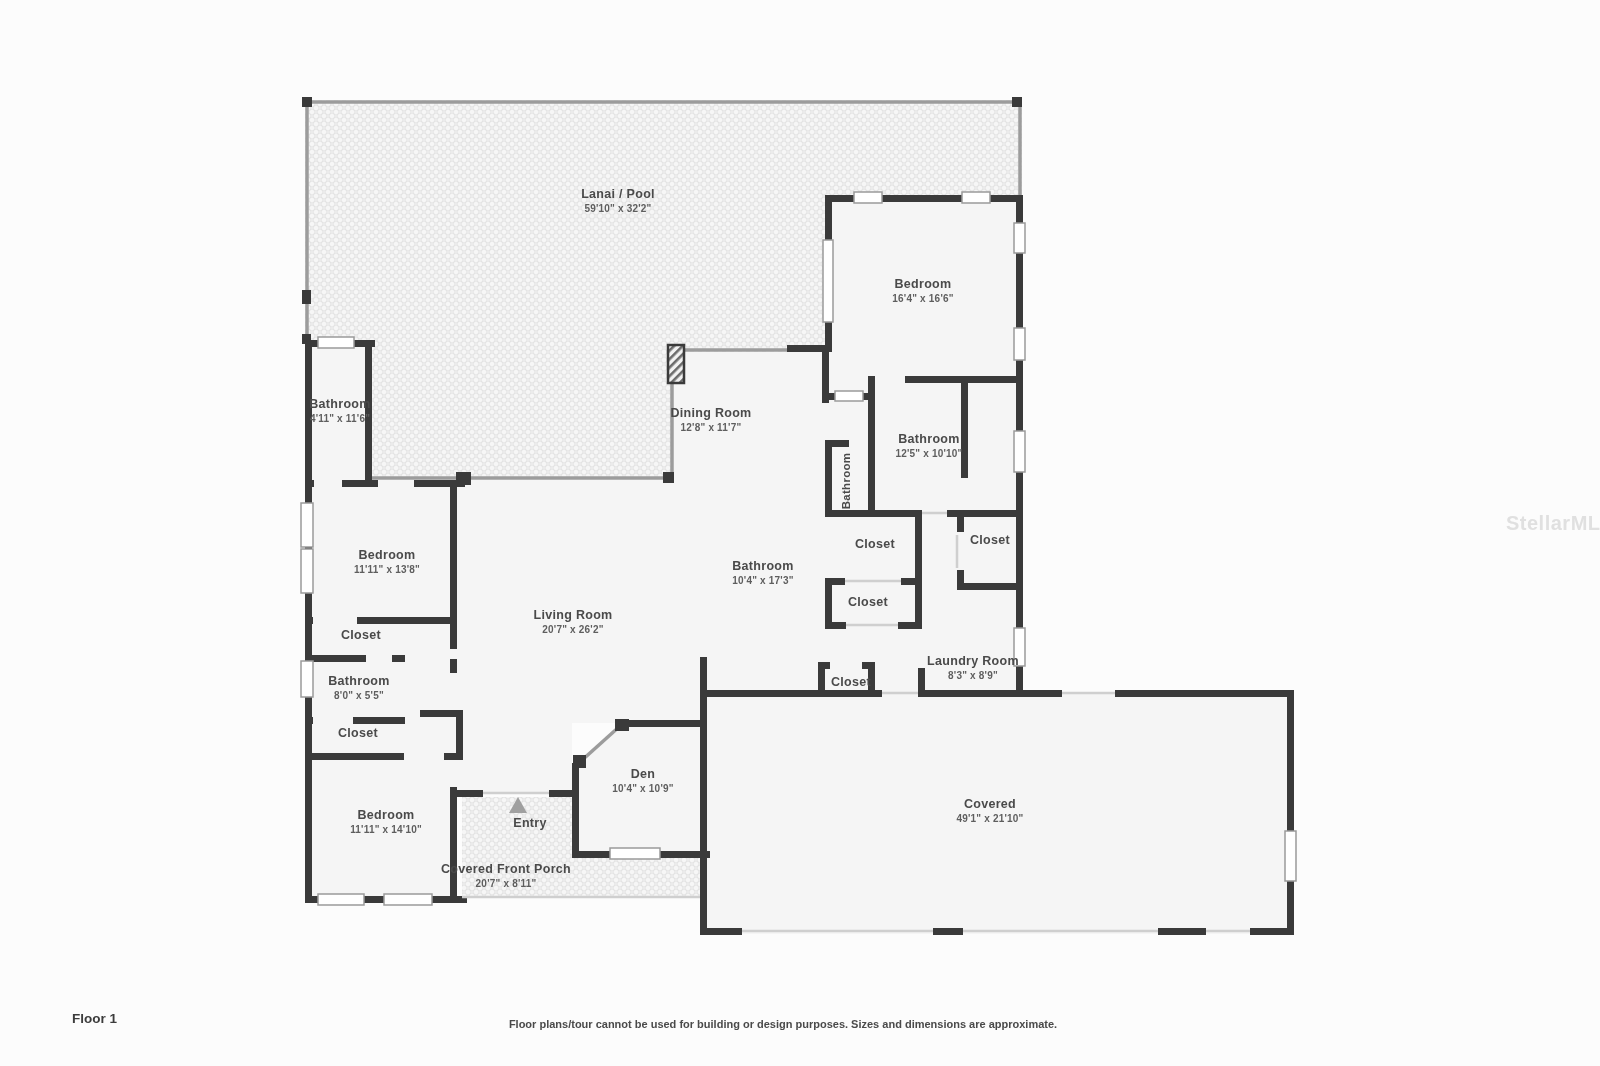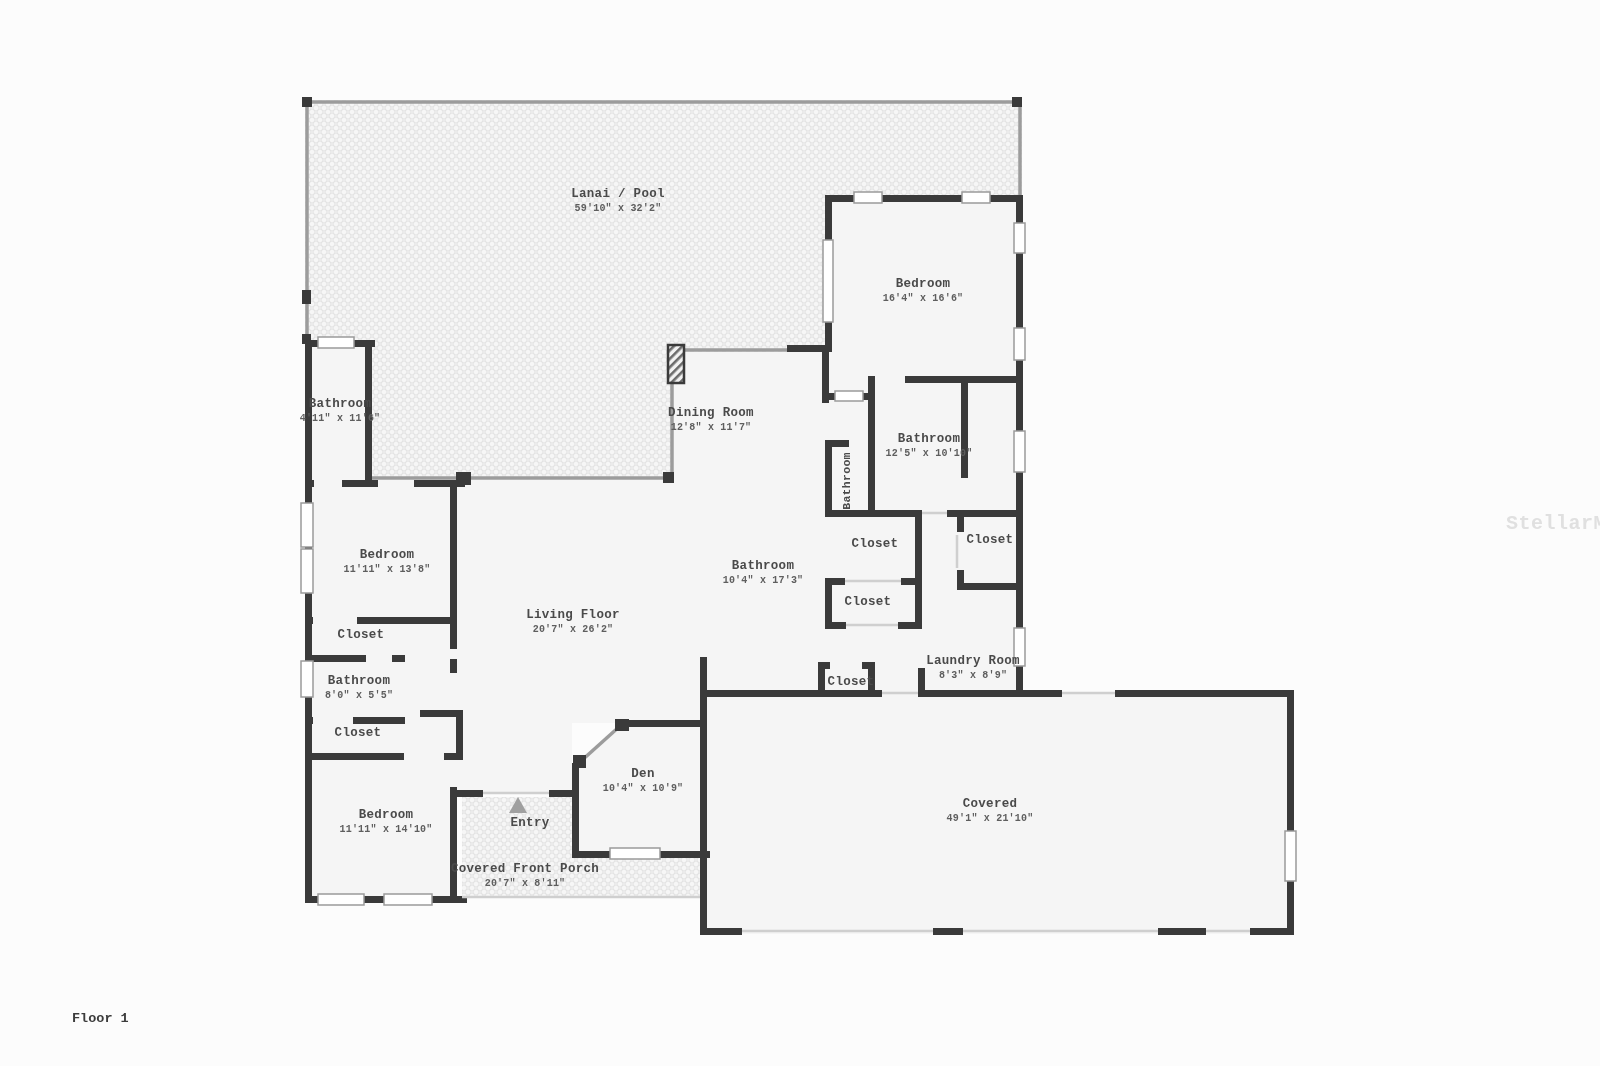--- a/index.html
+++ b/index.html
@@ -1,19 +1,19 @@
 <!DOCTYPE html>
 <html><head>
 <meta charset="utf-8">
 <style>
   html,body{margin:0;padding:0;background:#ffffff;}
   .stage{
     position:relative;width:1600px;height:1066px;overflow:hidden;
     background:#fcfcfc;
-    font-family:Liberation Mono, monospace;
+    font-family:Liberation Sans, sans-serif;
   }
   .plan-svg{position:absolute;left:0;top:0;}
   .labels{position:absolute;left:0;top:0;width:1600px;height:1066px;pointer-events:none;}
   .lbl{position:absolute;transform:translateX(-50%);text-align:center;white-space:nowrap;}
   .nm{font-size:12.5px;font-weight:bold;color:#4a4a4a;letter-spacing:.3px;line-height:13px;}
   .dm{font-size:10px;font-weight:bold;color:#5e5e5e;letter-spacing:.2px;line-height:12px;margin-top:2px;}
   .lbl-vert{position:absolute;transform:translate(-50%,-50%) rotate(-90deg);transform-origin:center;
     font-size:11.5px;font-weight:bold;color:#4a4a4a;letter-spacing:.3px;white-space:nowrap;}
   .floor-label{position:absolute;left:28px;top:1011px;font-size:13.5px;font-weight:bold;color:#3c3c3c;padding-left:44px;}
   .disclaimer{position:absolute;left:0;top:1018px;width:1566px;text-align:center;
@@ -220,21 +220,21 @@
     </div>
     <div class="lbl" style="left:387px;top:549px">
       <div class="nm">Bedroom</div>
       <div class="dm">11'11" x 13'8"</div>
     </div>
     <div class="lbl" style="left:763px;top:560px">
       <div class="nm">Bathroom</div>
       <div class="dm">10'4" x 17'3"</div>
     </div>
     <div class="lbl" style="left:573px;top:609px">
-      <div class="nm">Living Floor</div>
+      <div class="nm">Living Room</div>
       <div class="dm">20'7" x 26'2"</div>
     </div>
     <div class="lbl" style="left:361px;top:629px">
       <div class="nm">Closet</div>
     </div>
     <div class="lbl" style="left:875px;top:538px">
       <div class="nm">Closet</div>
     </div>
     <div class="lbl" style="left:990px;top:534px">
       <div class="nm">Closet</div>
@@ -260,26 +260,27 @@
       <div class="nm">Bedroom</div>
       <div class="dm">11'11" x 14'10"</div>
     </div>
     <div class="lbl" style="left:530px;top:817px">
       <div class="nm">Entry</div>
     </div>
     <div class="lbl" style="left:643px;top:768px">
       <div class="nm">Den</div>
       <div class="dm">10'4" x 10'9"</div>
     </div>
-    <div class="lbl" style="left:525px;top:863px">
+    <div class="lbl" style="left:506px;top:863px">
       <div class="nm">Covered Front Porch</div>
       <div class="dm">20'7" x 8'11"</div>
     </div>
     <div class="lbl" style="left:990px;top:798px">
       <div class="nm">Covered</div>
       <div class="dm">49'1" x 21'10"</div>
     </div>
   </div>
 
   <div class="floor-label">Floor 1</div>
+  <div class="disclaimer">Floor plans/tour cannot be used for building or design purposes. Sizes and dimensions are approximate.</div>
   <div class="watermark">StellarMLS</div>
 
 </div>
 
 </body></html>

